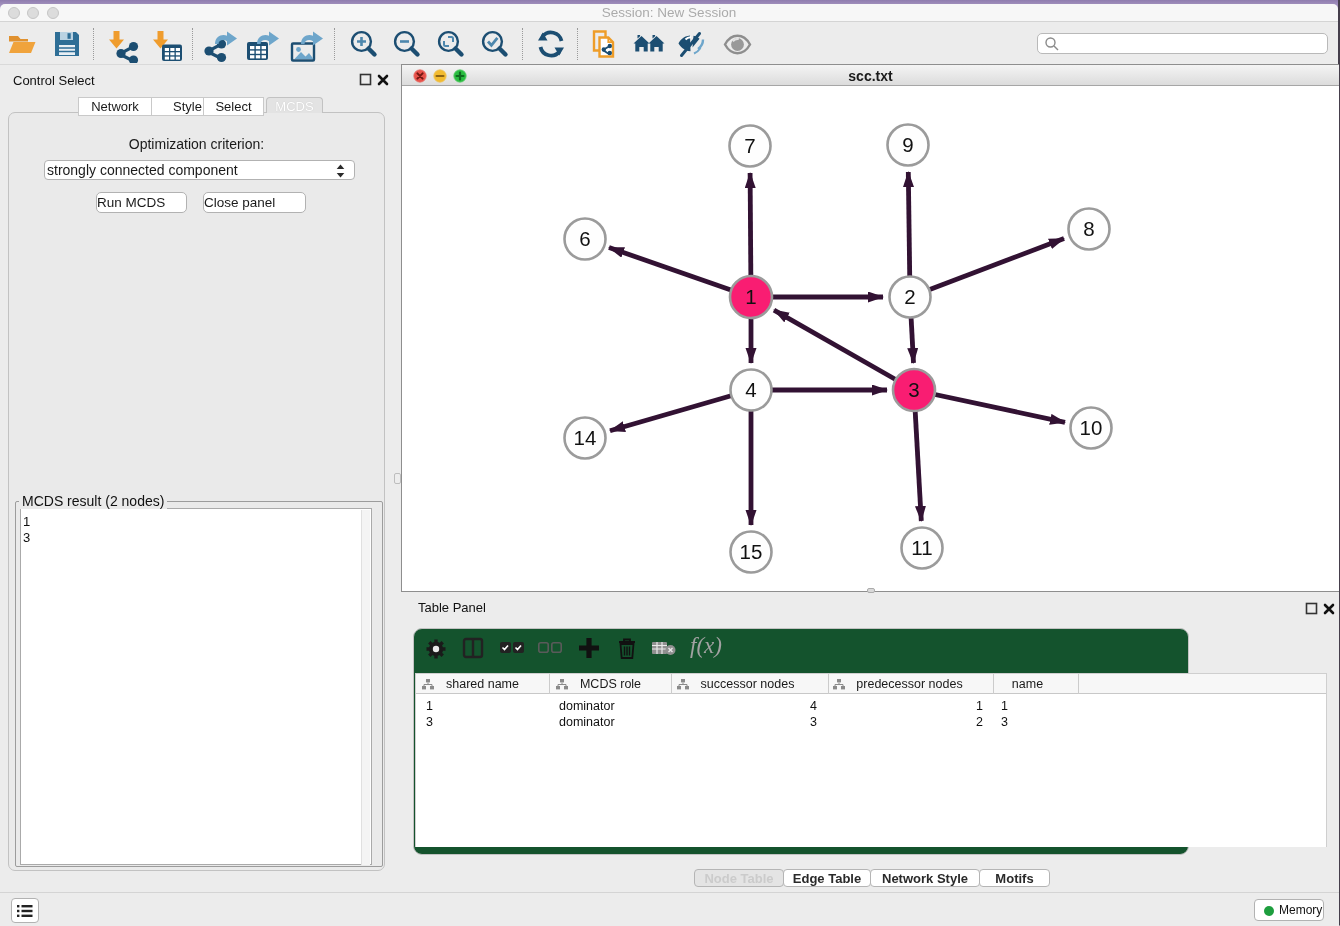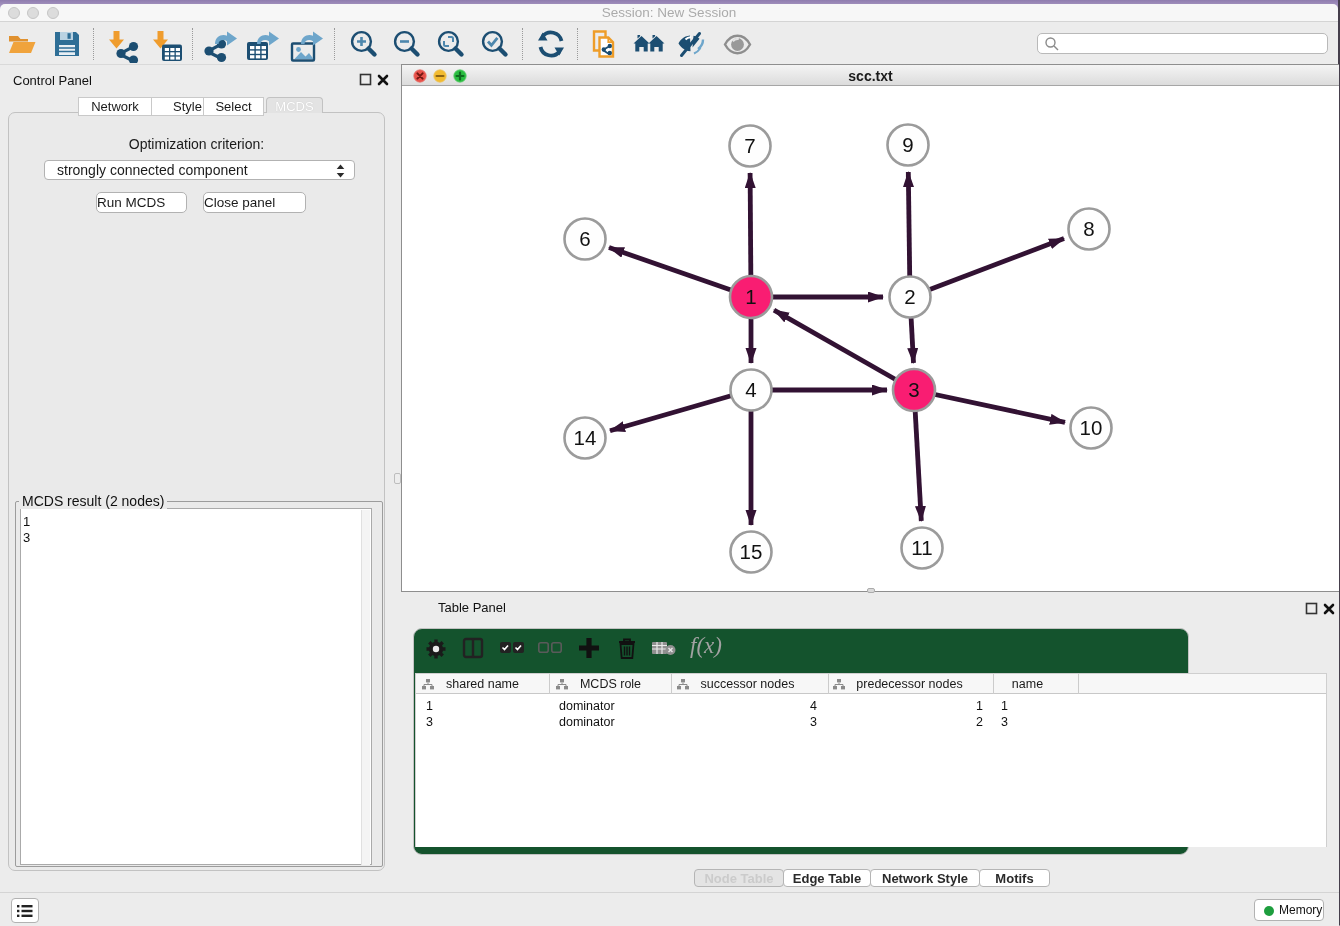--- a/index.html
+++ b/index.html
@@ -20,34 +20,34 @@
 .ticon { position:absolute; top:6px; }
 .tsep { position:absolute; top:5px; width:0; height:32px; border-left:1px dotted #9a9a9a; }
 #search { position:absolute; left:1037px; top:10px; width:291px; height:21px; background:#fff; border:1px solid #b9b9b9; border-radius:5px; }
 
 #cpanel { position:absolute; left:0; top:65px; width:393px; height:827px; background:#ececec; }
 #cpanel-title { position:absolute; left:13px; top:8px; font-size:13px; color:#111; }
 #cp-inner { position:absolute; left:8px; top:47px; width:377px; height:759px; background:#eaeaea; border:1px solid #c2c2c2; border-radius:7px; }
 .tab { position:absolute; top:32px; height:19px; background:#fff; border:1px solid #c9c9c9; font-size:13px; color:#1a1a1a; text-align:center; line-height:18px; z-index:5;}
 #tab-mcds { background:#e3e3e3; color:#ffffff; text-shadow:0 0 1px #bbb; border:1px solid #c2c2c2; border-radius:4px 4px 0 0; border-bottom:none; height:16px;}
 #optlabel { position:absolute; left:0; top:71px; width:393px; text-align:center; font-size:14px; color:#1a1a1a; }
-#dropdown { position:absolute; left:44px; top:95px; width:311px; height:20px; background:#fff; border:1px solid #b2b2b2; border-radius:4px; font-size:14px; color:#1a1a1a; line-height:19px; padding-left:12px; }
+#dropdown { position:absolute; left:44px; top:95px; width:311px; height:20px; background:#fff; border:1px solid #b2b2b2; border-radius:4px; font-size:14px; color:#1a1a1a; line-height:19px; padding-left:2px; }
 .btn { position:absolute; top:127px; height:21px; background:#fff; border:1px solid #b2b2b2; border-radius:5px; font-size:13.5px; color:#1a1a1a; line-height:20px; }
 #groupbox { position:absolute; left:15px; top:436px; width:368px; height:366px; border:1px solid #9c9c9c; border-radius:2px; }
 #grouplabel { position:absolute; left:19px; top:428px; font-size:14px; color:#111; background:#eaeaea; padding:0 3px; }
 #resultbox { position:absolute; left:4px; top:6px; width:352px; height:357px; background:#fff; border:1px solid #aaa; font-size:13px; color:#111; padding:5px 0 0 2px; line-height:16px;}
 #resultscroll { position:absolute; right:1px; top:1px; width:9px; height:355px; background:#f4f4f4; border-left:1px solid #e0e0e0; }
 
 #netwin { position:absolute; left:401px; top:64px; width:938px; height:528px; border:1px solid #8e8e8e; border-right:none; background:#fff; }
 #nettitle { position:absolute; left:0; top:0; width:100%; height:21px; background:linear-gradient(#f4f4f4,#dcdcdc); border-bottom:1px solid #a6a6a6; }
 #nettitle span { display:block; text-align:center; font-size:14px; font-weight:bold; color:#1a1a1a; padding-top:3px; }
 #netcanvas { position:absolute; left:0; top:22px; width:936px; height:504px; background:#fff; }
 
 #tpanel { position:absolute; left:394px; top:592px; width:945px; height:300px; background:#ececec; }
-#tpanel-title { position:absolute; left:24px; top:8px; font-size:13px; color:#111;margin-left:20px; }
+#tpanel-title { position:absolute; left:24px; top:8px; font-size:13px; color:#111; }
 #tp-inner { position:absolute; left:19px; top:36px; width:776px; height:227px; background:#14532d; border:1px solid #c2c2c2; border-radius:9px; }
 #ttable { position:absolute; left:1px; top:44px; width:912px; height:174px; background:#fff; border:1px solid #cfcfcf; border-bottom:none; }
 #thead { position:absolute; left:0; top:0; width:100%; height:20px; background:#f7f7f7; border-bottom:1px solid #c8c8c8; font-size:12.5px; color:#1a1a1a;}
 .thcell { position:absolute; top:0; height:20px; border-right:1px solid #cccccc; text-align:center; line-height:20px;}
 .trow { position:absolute; font-size:12.5px; color:#111; height:16px; line-height:16px;}
 .ttab { position:absolute; top:277px; height:18px; background:#fff; border:1px solid #b5b5b5; border-radius:4px; font-size:13px; font-weight:bold; color:#2a2a2a; text-align:center; line-height:17px;}
 
 #statusbar { position:absolute; left:0; top:892px; width:1339px; height:34px; background:#ececec; border-top:1px solid #d4d4d4; }
 #listbtn { position:absolute; left:11px; top:5px; width:28px; height:25px; background:#fff; border:1px solid #b2b2b2; border-radius:4px; }
 #membtn { position:absolute; right:15px; top:6px; width:70px; height:22px; background:#fff; border:1px solid #b2b2b2; border-radius:4px; font-size:12px; color:#111; line-height:21px; text-align:left; padding-left:24px;}
@@ -197,21 +197,21 @@
     <div id="search">
         <svg width="16" height="16" viewBox="0 0 16 16" style="position:absolute;left:6px;top:2px">
           <circle cx="6.5" cy="6.5" r="4.5" fill="none" stroke="#8a8a8a" stroke-width="1.4"></circle>
           <path d="M10 10 l4 4" stroke="#8a8a8a" stroke-width="1.4"></path>
         </svg>
       </div>
   </div>
 
   <div style="position:absolute; left:0; top:64px; width:401px; height:1px; background:#d9d9d9;"></div>
   <div id="cpanel">
-    <div id="cpanel-title">Control Panel</div>
+    <div id="cpanel-title">Control Select</div>
     <svg style="position:absolute;left:359px;top:8px" width="13" height="13" viewBox="0 0 13 13">
         <rect x="1.5" y="1.5" width="10" height="10" fill="none" stroke="#333" stroke-width="1.6"></rect>
       </svg>
     <svg style="position:absolute;left:376px;top:8px" width="14" height="14" viewBox="0 0 14 14">
         <path d="M3 3 L11 11 M11 3 L3 11" stroke="#111" stroke-width="2.6" stroke-linecap="round"></path>
       </svg>
     <div id="cp-inner"></div>
     <div class="tab" style="left:78px; width:74px;">Network</div>
     <div class="tab" style="left:151px; width:73px;">Style</div>
     <div class="tab" style="left:203px; width:61px;">Select</div>

